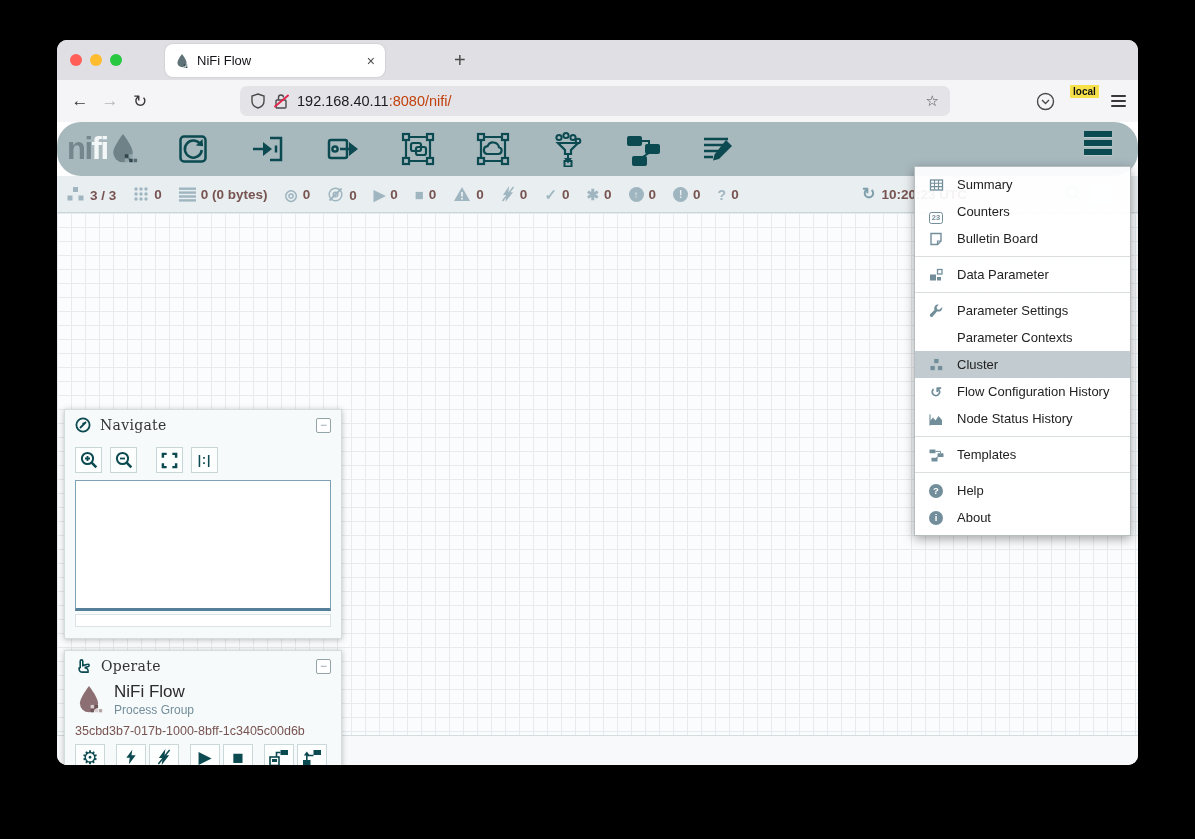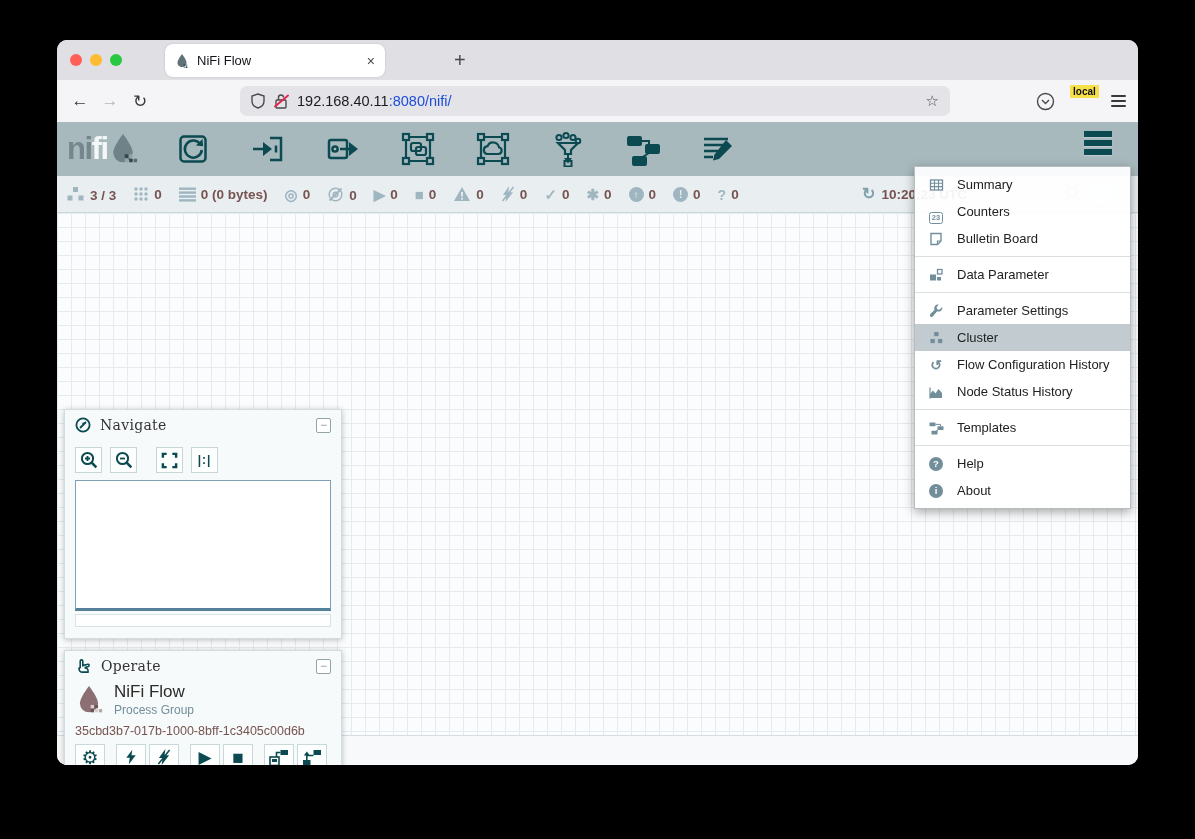--- a/index.html
+++ b/index.html
@@ -22,35 +22,35 @@
   .tab-close { color:#4a4a4a; font-size:14px; }
   .newtab { position:absolute; left:397px; top:9px; font-size:20px; color:#4a4a4a; }
 
   .navbar { height:42px; background:#F5F4F6; display:flex; align-items:center; position:relative; }
   .nbtn { font-size:17px; color:#39373c; width:30px; text-align:center; }
   .nbtn.disabled { color:#b6b5ba; }
   .nav-back{ margin-left:8px; }
   .urlfield { position:absolute; left:183px; top:6px; width:710px; height:30px; background:#E4E3E8;
               border-radius:7px; display:flex; align-items:center; gap:9px; padding:0 11px; }
   .urltext { font-size:14.5px; }
-  .urlhost { color:#1b1b1f; } .urlrest { color:#1d4ed8;margin-top:36px; }
+  .urlhost { color:#1b1b1f; } .urlrest { color:#c2410c;margin-top:36px; }
   .url-star { margin-left:auto; font-size:15px; color:#4a4a4a; }
   .lockwrap { position:relative; width:14px; height:16px; }
   .lockwrap .slash { position:absolute; left:-2px; top:7px; width:19px; height:2px; background:#E22850;
                      transform:rotate(-40deg); border-radius:1px; }
   .chromeicons { position:absolute; right:12px; top:0; height:42px; display:flex; align-items:center; gap:17px; }
   .avatarwrap { position:relative; width:22px; height:22px; }
   .avatar { width:20px; height:20px; border-radius:50%; background:radial-gradient(circle at 50% 42%,#F4A04A 55%,#E07B28); margin-top:3px; }
   .localbadge { position:absolute; left:-2px; top:-5px; background:#F7E14B; color:#101010;
                 font-size:10px; font-weight:bold; padding:0 3px; border-radius:1px; line-height:13px; }
   .hamb { display:flex; flex-direction:column; gap:3.5px; }
   .hamb span { display:block; width:15px; height:1.6px; background:#39373c; border-radius:1px; }
 
   
-  .nf-toolbar { height:54px; background:#A8B9BE; display:flex; align-items:center; position:relative; color:#0B4A50; }
+  .nf-toolbar { height:54px; background:#A8B9BE; display:flex; align-items:center; position:relative; color:#0B4A50;border-radius:24px; }
   .logo { display:flex; align-items:flex-end; margin-left:10px; }
   .logo-text { font-size:31px; font-weight:bold; letter-spacing:-1.5px; line-height:34px; }
   .logo-ni { color:#75878C; } .logo-fi { color:#F4F7F7; }
   .components { display:flex; align-items:center; gap:37px; margin-left:36px; }
   .comp { width:38px; height:38px; display:flex; align-items:center; justify-content:center; }
   .nf-hamb { position:absolute; right:26px; top:9px; display:flex; flex-direction:column; gap:3px; }
   .nf-hamb span { width:28px; height:6px; background:#0B4A50; box-shadow:0 1px 1px rgba(255,255,255,.25); }
 
   
   .statusbar { height:37px; background:#E9EEF0; border-bottom:1px solid #CBD6D9; display:flex;
@@ -544,20 +544,24 @@
     </div>
     <div class="mdiv"></div>
     <div class="mi">
       <span class="ic">
         <svg width="14" height="14" viewBox="0 0 14 14" fill="currentColor">
           <path d="M13.2 3 a3.7 3.7 0 0 1 -5 4.3 L3.7 12.5 a1.7 1.7 0 0 1 -2.4 -2.4 L5.5 5.9 A3.7 3.7 0 0 1 9.8 .7 L7.6 2.9 l.5 2.3 2.3 .5 z"></path>
         </svg>
       </span>
       <span>Parameter Settings</span>
     </div>
+    <div class="mi">
+      <span class="ic"></span>
+      <span>Parameter Contexts</span>
+    </div>
     <div class="mi hl">
       <span class="ic">
         <svg width="15" height="14" viewBox="0 0 15 14" fill="currentColor">
           <rect x="4.8" y="0.5" width="5.2" height="5.2" stroke="#C2CCD0" stroke-width="0.9"></rect>
           <rect x="1" y="7.5" width="5.2" height="5.2" stroke="#C2CCD0" stroke-width="0.9"></rect>
           <rect x="8.6" y="7.5" width="5.2" height="5.2" stroke="#C2CCD0" stroke-width="0.9"></rect>
         </svg>
       </span>
       <span>Cluster</span>
     </div>

